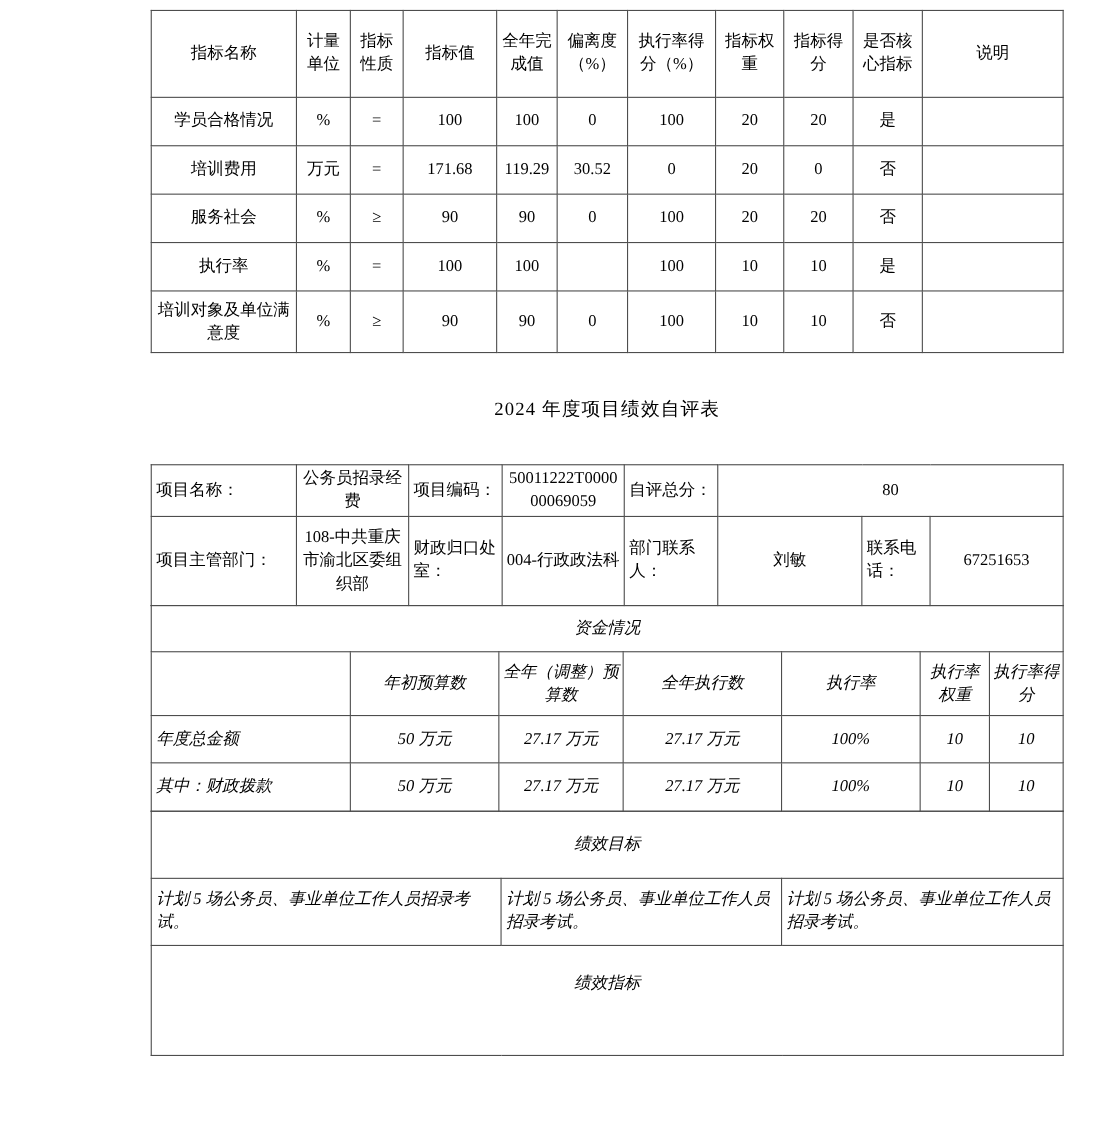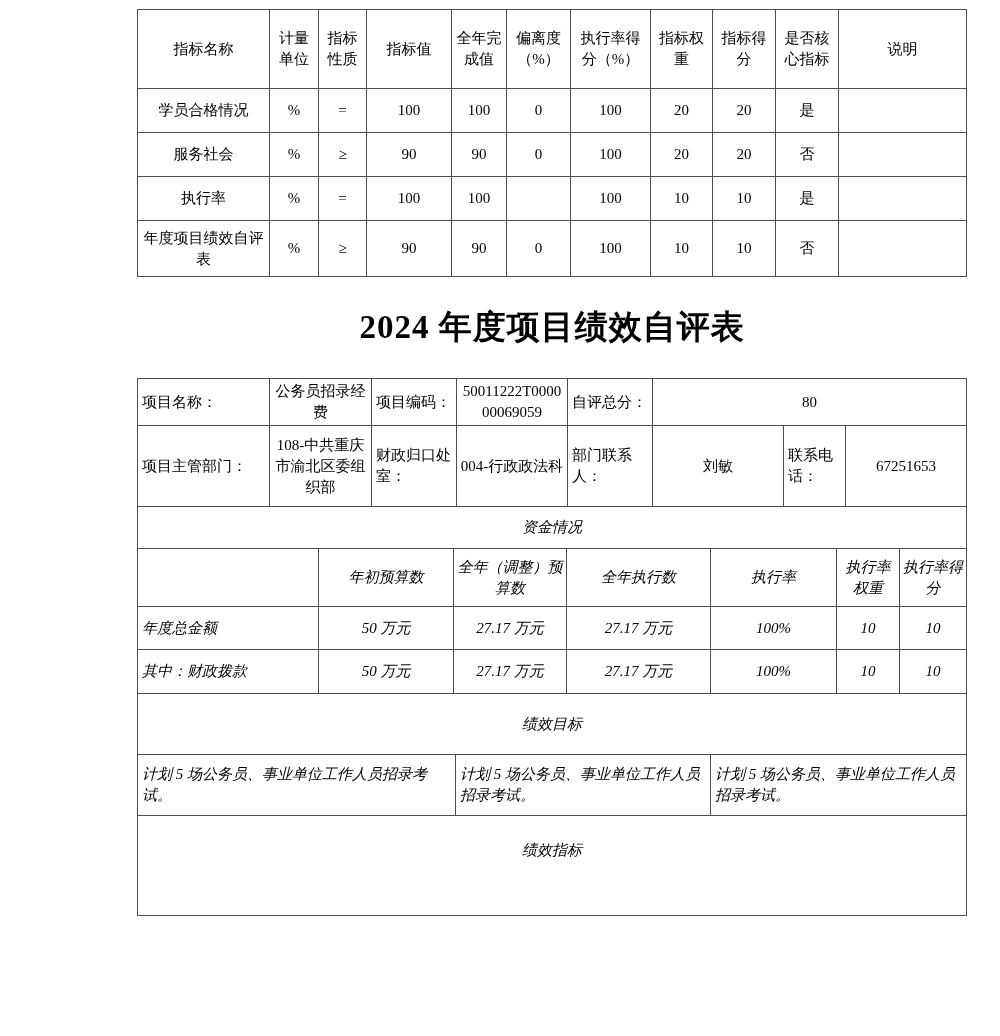--- a/index.html
+++ b/index.html
@@ -35,22 +35,22 @@
     overflow: hidden;
   }
   td.lbl { text-align: left; padding-left: 4px; }
   .title-wrap {
     height: 101px;
     display: flex;
     align-items: center;
     justify-content: center;
   }
   .doc-title {
-    font-size: 33px;
-    font-weight: bold;
+    font-size: 17px;
+    font-weight: normal;
     letter-spacing: 1px;
   }
   .cut-row td {
     vertical-align: top;
     padding-top: 24px;
   }
 </style>
 </head>
 <body>
 
@@ -91,20 +91,33 @@
       <td>100</td>
       <td>100</td>
       <td>0</td>
       <td>100</td>
       <td>20</td>
       <td>20</td>
       <td>是</td>
       <td></td>
     </tr>
     <tr style="height:44px">
+      <td>培训费用</td>
+      <td>万元</td>
+      <td>=</td>
+      <td>171.68</td>
+      <td>119.29</td>
+      <td>30.52</td>
+      <td>0</td>
+      <td>20</td>
+      <td>0</td>
+      <td>否</td>
+      <td></td>
+    </tr>
+    <tr style="height:44px">
       <td>服务社会</td>
       <td>%</td>
       <td>≥</td>
       <td>90</td>
       <td>90</td>
       <td>0</td>
       <td>100</td>
       <td>20</td>
       <td>20</td>
       <td>否</td>
@@ -117,21 +130,21 @@
       <td>100</td>
       <td>100</td>
       <td></td>
       <td>100</td>
       <td>10</td>
       <td>10</td>
       <td>是</td>
       <td></td>
     </tr>
     <tr style="height:56px">
-      <td>年度项目绩效自评表</td>
+      <td>培训对象及单位满意度</td>
       <td>%</td>
       <td>≥</td>
       <td>90</td>
       <td>90</td>
       <td>0</td>
       <td>100</td>
       <td>10</td>
       <td>10</td>
       <td>否</td>
       <td></td>

